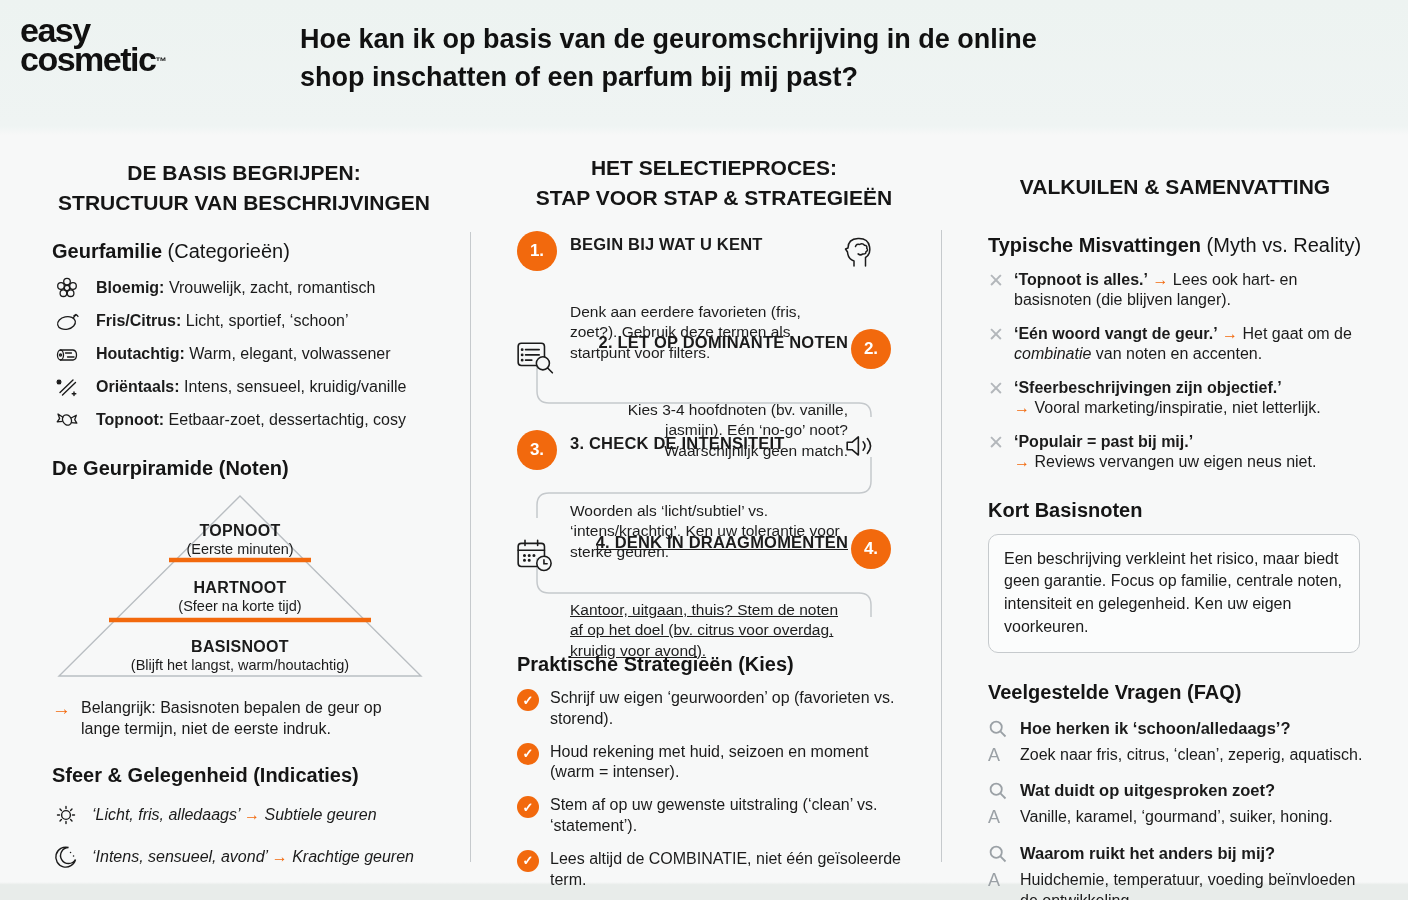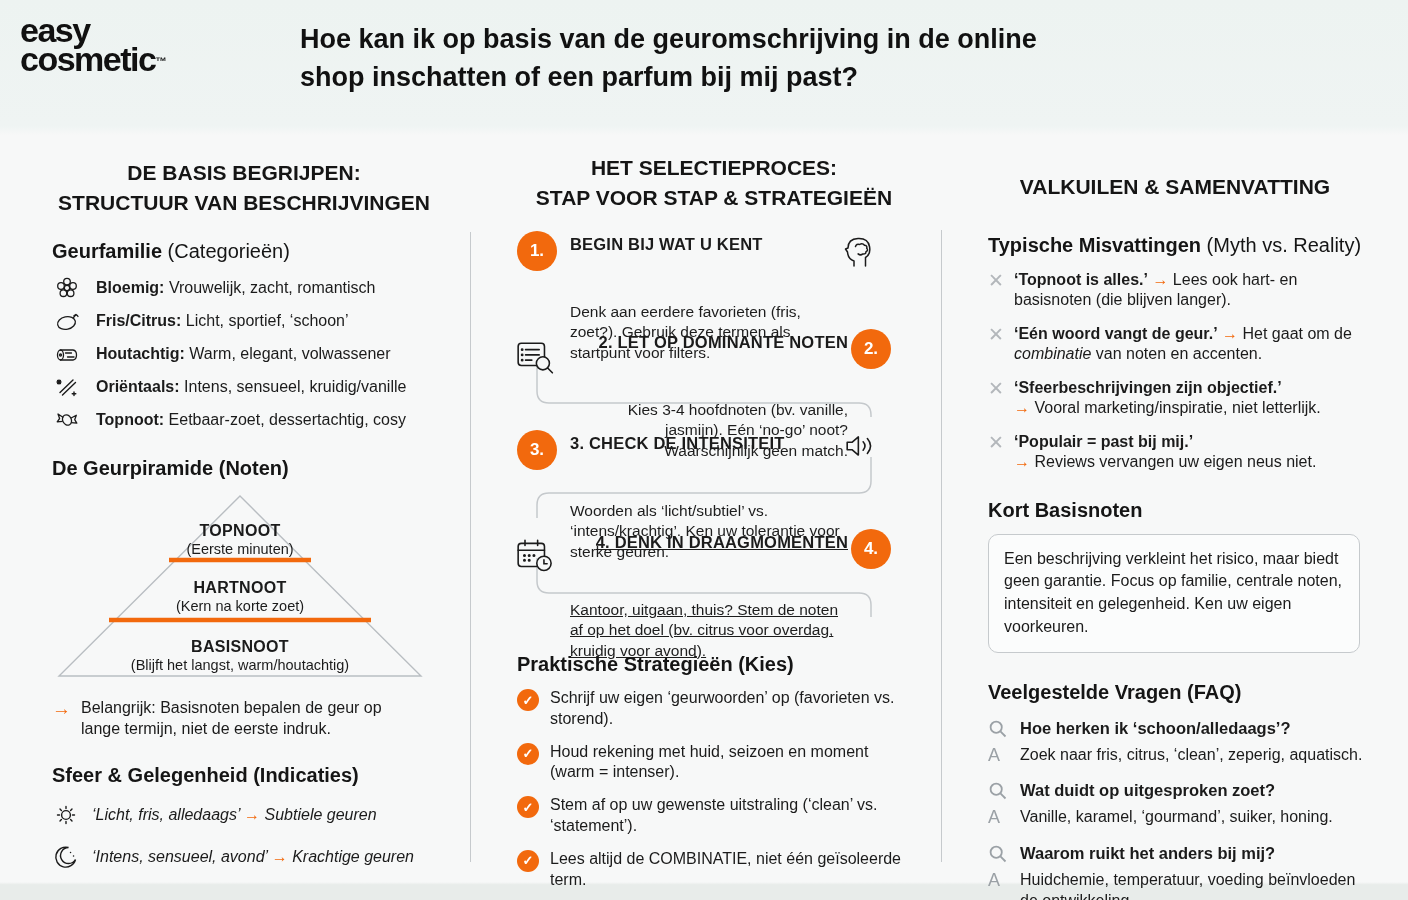--- a/index.html
+++ b/index.html
@@ -162,21 +162,21 @@
 
     <div class="pyramid">
       <svg viewBox="0 0 366 184" width="366" height="184">
         <path d="M183 2 L364 182 L2 182 Z" fill="none" stroke="#b9bec2" stroke-width="1.4"></path>
         <line x1="112" y1="66" x2="254" y2="66" stroke="#F2690D" stroke-width="4.5"></line>
         <line x1="52" y1="126" x2="314" y2="126" stroke="#F2690D" stroke-width="4.5"></line>
       </svg>
       <div class="lbl" style="top:28px;">TOPNOOT</div>
       <div class="sub" style="top:47px;">(Eerste minuten)</div>
       <div class="lbl" style="top:85px;">HARTNOOT</div>
-      <div class="sub" style="top:104px;">(Kern na korte zoet)</div>
+      <div class="sub" style="top:104px;">(Sfeer na korte tijd)</div>
       <div class="lbl" style="top:144px;">BASISNOOT</div>
       <div class="sub" style="top:163px;">(Blijft het langst, warm/houtachtig)</div>
     </div>
 
     <div class="note-row">
       <span class="arrow">→</span>
       <span class="txt">Belangrijk: Basisnoten bepalen de geur op lange termijn, niet de eerste indruk.</span>
     </div>
 
     <div class="sub-title sfeer-title">Sfeer &amp; Gelegenheid (Indicaties)</div>

